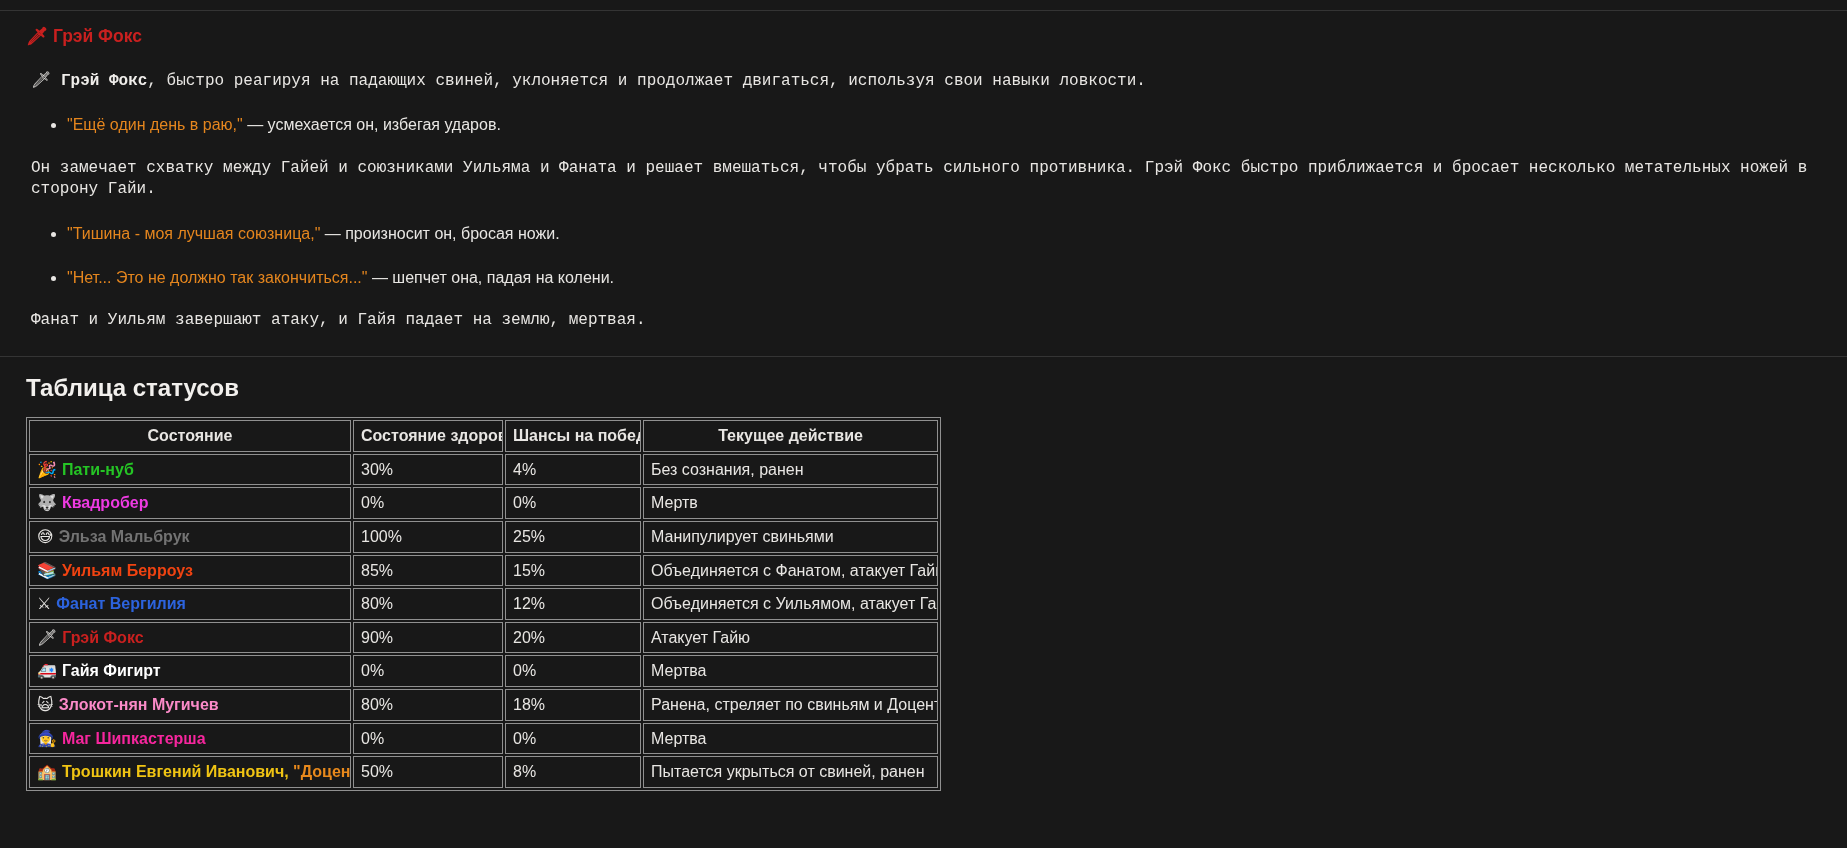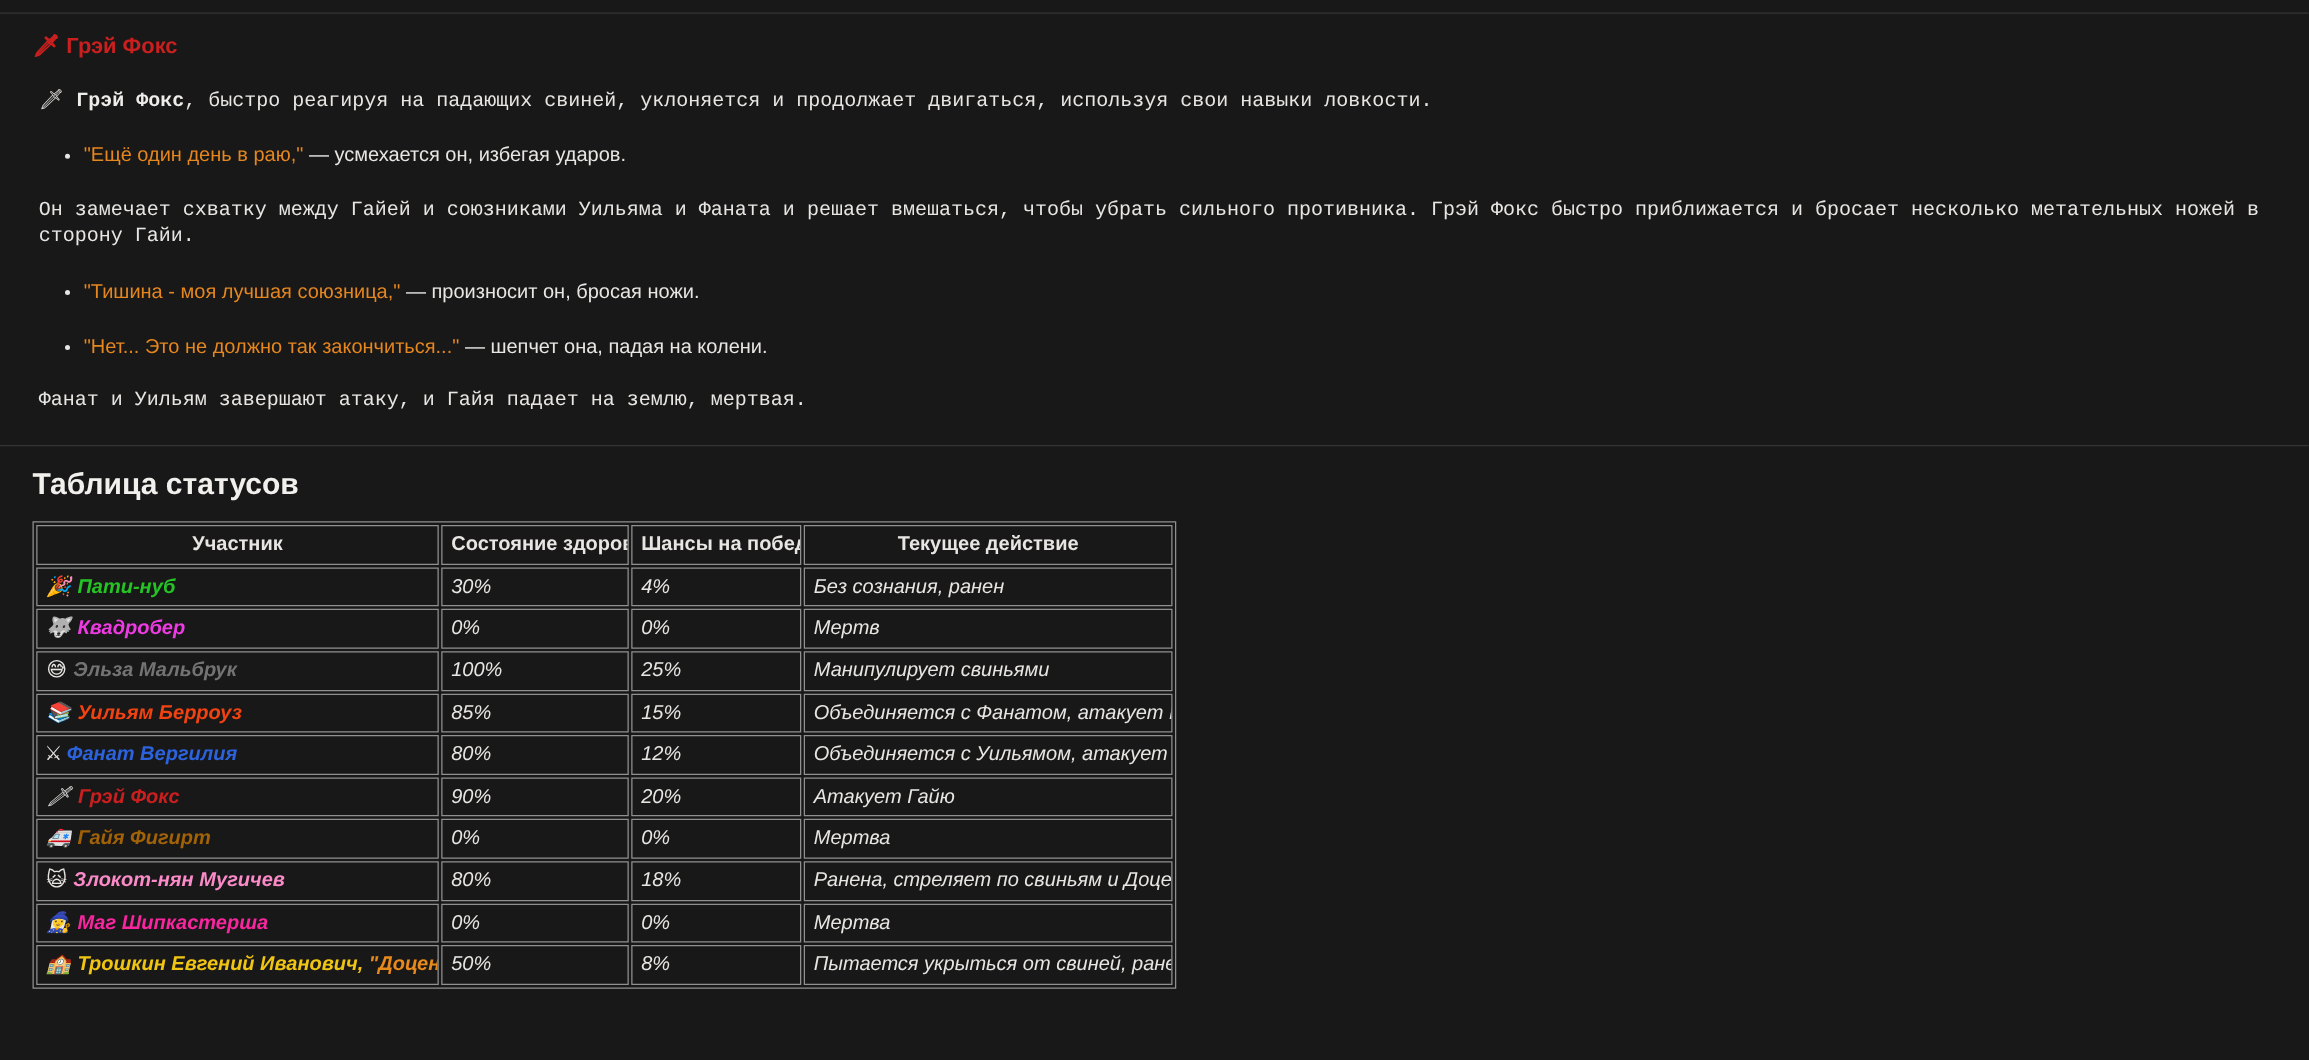--- a/index.html
+++ b/index.html
@@ -44,21 +44,21 @@
     table-layout: fixed;
     width: 911px;
   }
   table.status th, table.status td {
     border: 1px solid #909090;
     padding: 4px 7px;
     overflow: hidden;
     white-space: nowrap;
   }
   table.status th { text-align: center; font-weight: bold; }
-  table.status td { text-align: left; font-style: italic; }
+  table.status td { text-align: left; }
   .participant-cell .p-icon { margin-right: 5px; }
   .participant-name, .participant-name-suffix { font-weight: bold; }
 </style>
 </head>
 <body>
 
 <div class="page">
   <hr class="full-rule top-rule">
 
   <div class="content">
@@ -92,21 +92,21 @@
 
     <table class="status">
       <colgroup>
         <col style="width:322px">
           <col style="width:150px">
           <col style="width:136px">
           <col style="width:295px">
       </colgroup>
       <thead>
         <tr>
-          <th>Участник</th>
+          <th>Состояние</th>
           <th>Состояние здоровья</th>
           <th>Шансы на победу</th>
           <th>Текущее действие</th>
         </tr>
       </thead>
       <tbody>
   <tr>
     <td class="participant-cell"><span class="p-icon">🎉</span><span class="participant-name" style="color: rgb(37, 196, 37);">Пати-нуб</span><span class="participant-name-suffix"></span></td>
     <td>30%</td>
     <td>4%</td>
@@ -142,21 +142,21 @@
   </tr>
 
   <tr>
     <td class="participant-cell"><span class="p-icon">🗡</span><span class="participant-name" style="color: rgb(201, 32, 31);">Грэй Фокс</span><span class="participant-name-suffix"></span></td>
     <td>90%</td>
     <td>20%</td>
     <td>Атакует Гайю</td>
   </tr>
 
   <tr>
-    <td class="participant-cell"><span class="p-icon">🚑</span><span class="participant-name" style="color: #a16207; margin-top: 44px;">Гайя Фигирт</span><span class="participant-name-suffix"></span></td>
+    <td class="participant-cell"><span class="p-icon">🚑</span><span class="participant-name" style="color: #ffffff; margin-top: 44px;">Гайя Фигирт</span><span class="participant-name-suffix"></span></td>
     <td>0%</td>
     <td>0%</td>
     <td>Мертва</td>
   </tr>
 
   <tr>
     <td class="participant-cell"><span class="p-icon">🙀</span><span class="participant-name" style="color: rgb(251, 138, 200);">Злокот-нян Мугичев</span><span class="participant-name-suffix"></span></td>
     <td>80%</td>
     <td>18%</td>
     <td>Ранена, стреляет по свиньям и Доценту</td>

